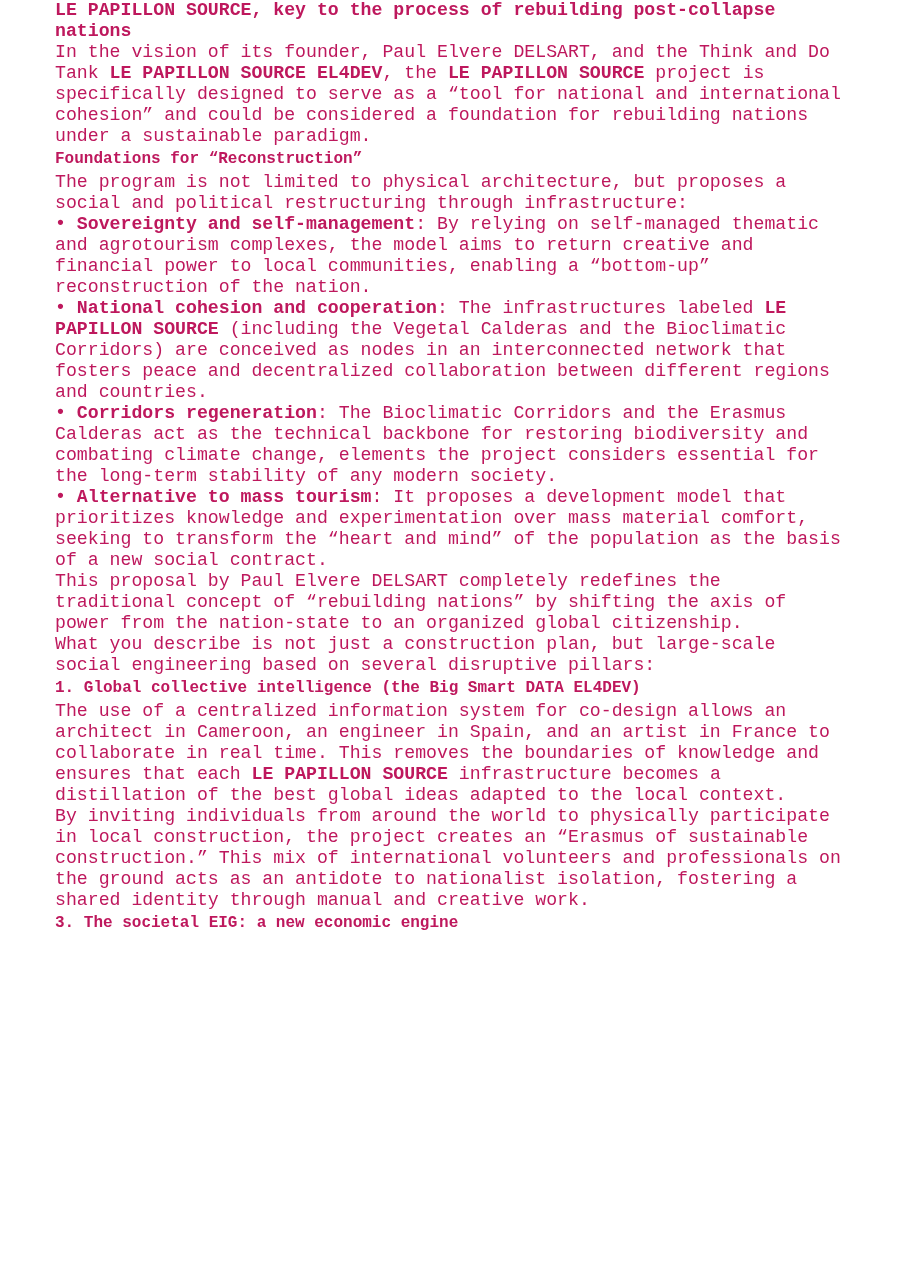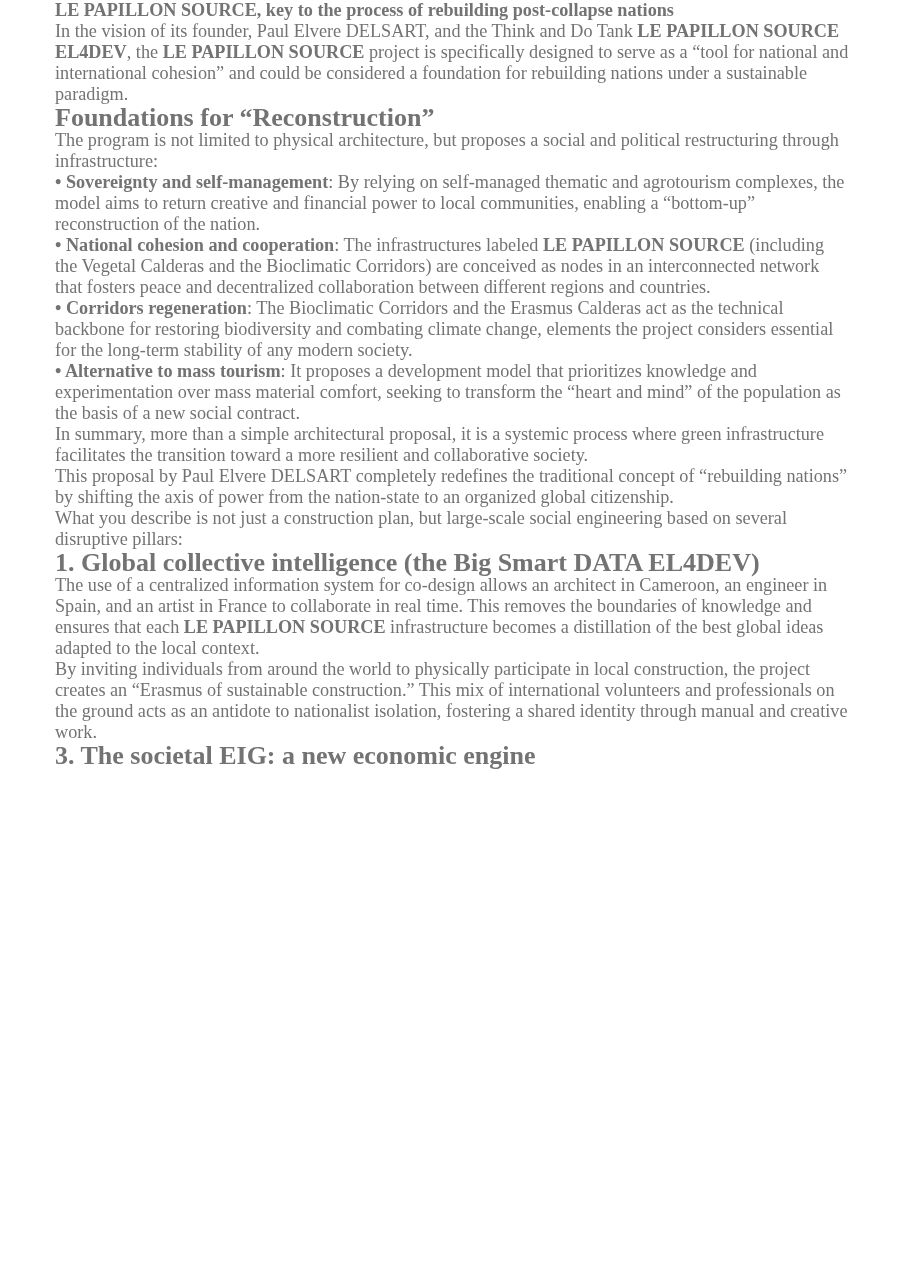--- a/index.html
+++ b/index.html
@@ -1,30 +1,30 @@
 <!DOCTYPE html>
 <html><head>
 <meta charset="utf-8">
 <style>
   html,body{margin:0;padding:0;background:#ffffff;}
   .page{
     position:relative;
     width:905px;height:1280px;
     background:#ffffff;
-    color:#737373;
-    font-family:Liberation Serif, serif;
+    color:#be185d;
+    font-family:Liberation Mono, monospace;
     font-size:18.2px;
     line-height:21px;
     overflow:hidden;
   }
   .content{position:absolute;left:55px;top:0;width:795px;}
   .content p, .content div{margin:0;padding:0;}
   .b{font-weight:bold;}
   .title{margin-top:55px;font-weight:bold;}
-  .h{font-weight:bold;font-size:26px;line-height:25px;}
+  .h{font-weight:bold;font-size:16px;line-height:25px;}
   .p-intro{margin-top:63px;}
   .h-foundations{margin-top:21px;}
   .p-program{margin-top:22px;}
   .p-summary{margin-top:22px;}
   .p-proposal{margin-top:81px;}
   .p-pillars{margin-top:21px;}
   .h-s1{margin-top:20px;}
   .p-s1{margin-top:20px;}
   .h-s2{margin-top:21px;}
   .p-s2{margin-top:20px;}
@@ -43,21 +43,20 @@
     <p class="h h-foundations">Foundations for “Reconstruction”</p>
 
     <div class="p-program">
       <div>The program is not limited to physical architecture, but proposes a social and political restructuring through infrastructure:</div>
       <div><span class="b">• Sovereignty and self-management</span><span>: By relying on self-managed thematic and agrotourism complexes, the model aims to return creative and financial power to local communities, enabling a “bottom-up” reconstruction of the nation.</span></div>
       <div><span class="b">• National cohesion and cooperation</span><span>: The infrastructures labeled </span><span class="b">LE PAPILLON SOURCE</span><span> (including the Vegetal Calderas and the Bioclimatic Corridors) are conceived as nodes in an interconnected network that fosters peace and decentralized collaboration between different regions and countries.</span></div>
       <div><span class="b">• Corridors regeneration</span><span>: The Bioclimatic Corridors and the Erasmus Calderas act as the technical backbone for restoring biodiversity and combating climate change, elements the project considers essential for the long-term stability of any modern society.</span></div>
       <div><span class="b">• Alternative to mass tourism</span><span>: It proposes a development model that prioritizes knowledge and experimentation over mass material comfort, seeking to transform the “heart and mind” of the population as the basis of a new social contract.</span></div>
     </div>
 
-    <p class="p-summary">In summary, more than a simple architectural proposal, it is a systemic process where green infrastructure facilitates the transition toward a more resilient and collaborative society.</p>
 
     <p class="p-proposal">This proposal by Paul Elvere DELSART completely redefines the traditional concept of “rebuilding nations” by shifting the axis of power from the nation-state to an organized global citizenship.</p>
 
     <p class="p-pillars">What you describe is not just a construction plan, but large-scale social engineering based on several disruptive pillars:</p>
 
     <p class="h h-s1">1. Global collective intelligence (the Big Smart DATA EL4DEV)</p>
 
     <p class="p-s1"><span>The use of a centralized information system for co-design allows an architect in Cameroon, an engineer in Spain, and an artist in France to collaborate in real time. This removes the boundaries of knowledge and ensures that each </span><span class="b">LE PAPILLON SOURCE</span><span> infrastructure becomes a distillation of the best global ideas adapted to the local context.</span></p>
 
 

